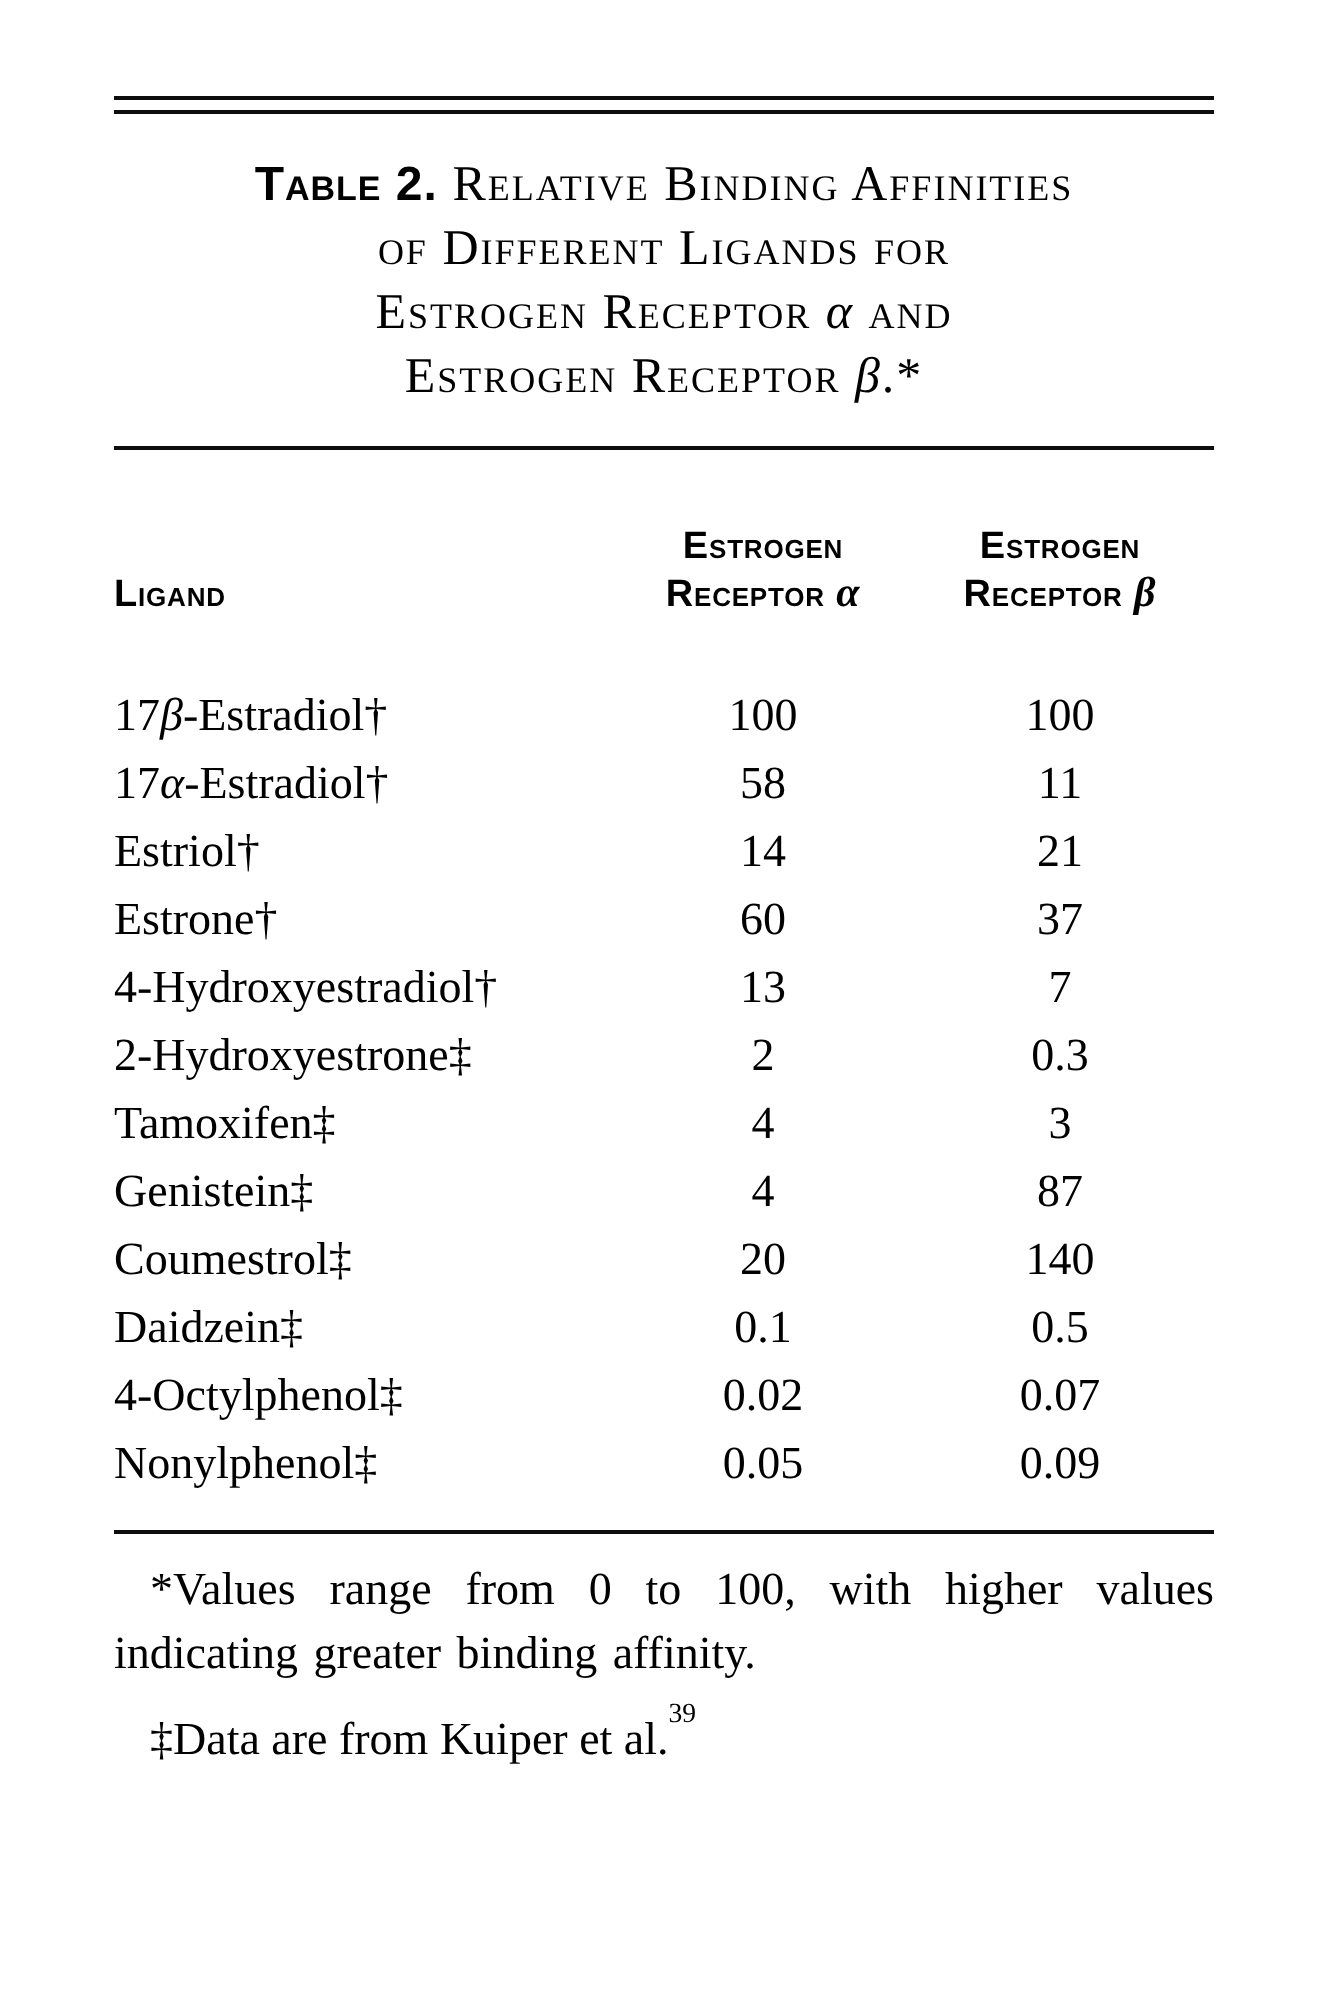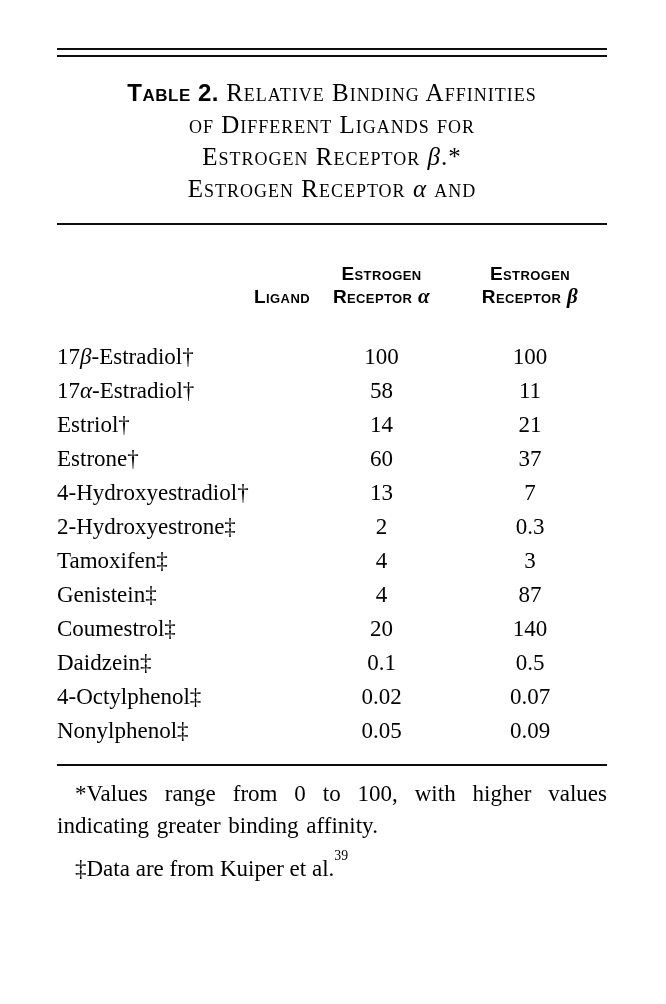--- a/index.html
+++ b/index.html
@@ -77,21 +77,21 @@
     font-size: 19px;
     line-height: 22px;
     letter-spacing: 0.4px;
     vertical-align: bottom;
     padding: 0 0 32px 0;
   }
   thead th .greek {
     font-weight: bold;
     font-size: 21px;
   }
-  .th-ligand { text-align: right; }
+  .th-ligand { text-align: left; }
   .th-num { text-align: center; }
   tbody td {
     font-size: 23px;
     line-height: 24px;
     padding: 5px 0;
     margin-top: 26px;
   }
   td.ligand-cell { text-align: left; }
   td.num-cell { text-align: center; }
   .footnotes {
@@ -122,22 +122,22 @@
 <body>
 
 <div class="sheet">
   <div class="content">
 
     <div class="rule-double"></div>
 
     <div class="title-block">
       <div><span class="title-label">Table 2.</span><span> Relative Binding Affinities</span></div>
       <div>of Different Ligands for</div>
+      <div><span>Estrogen Receptor </span><span class="greek">α</span><span> and</span></div>
       <div><span>Estrogen Receptor </span><span class="greek">β</span><span>.*</span></div>
-      <div><span>Estrogen Receptor </span><span class="greek">α</span><span> and</span></div>
     </div>
 
     <div class="rule-single"></div>
 
     <table class="affinity">
       <colgroup>
         <col class="c1">
           <col class="c2">
           <col class="c3">
       </colgroup>

